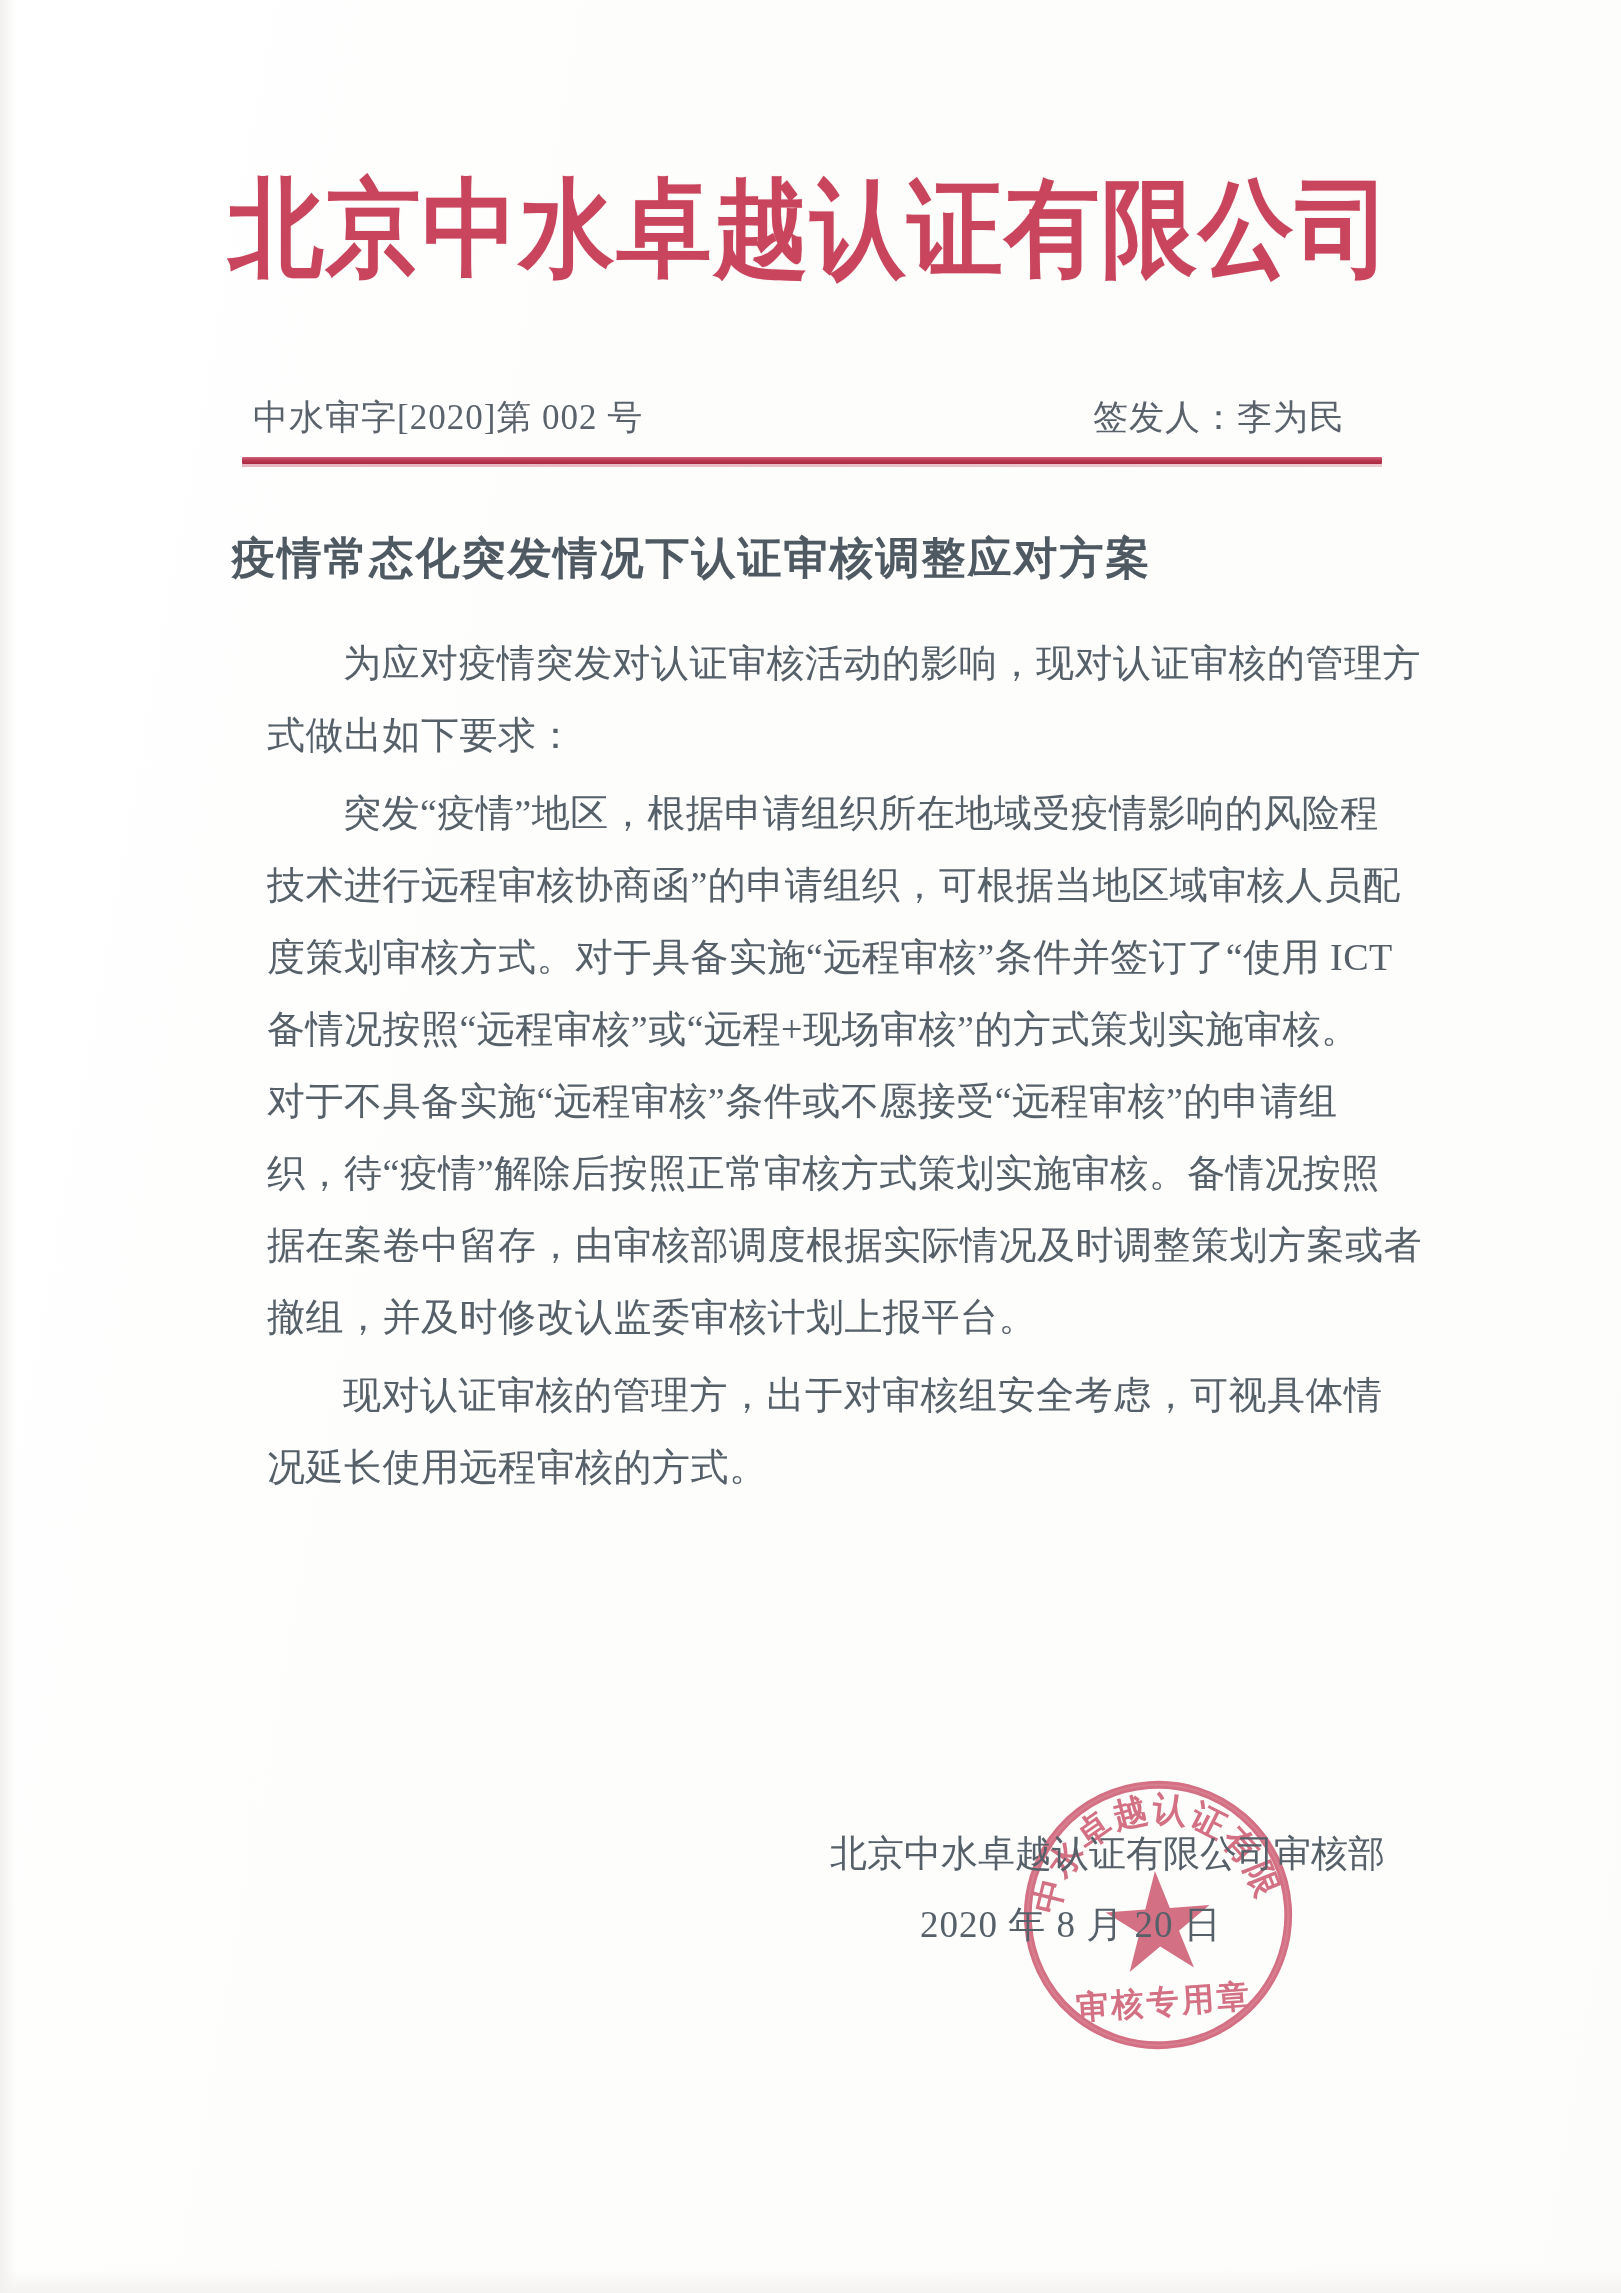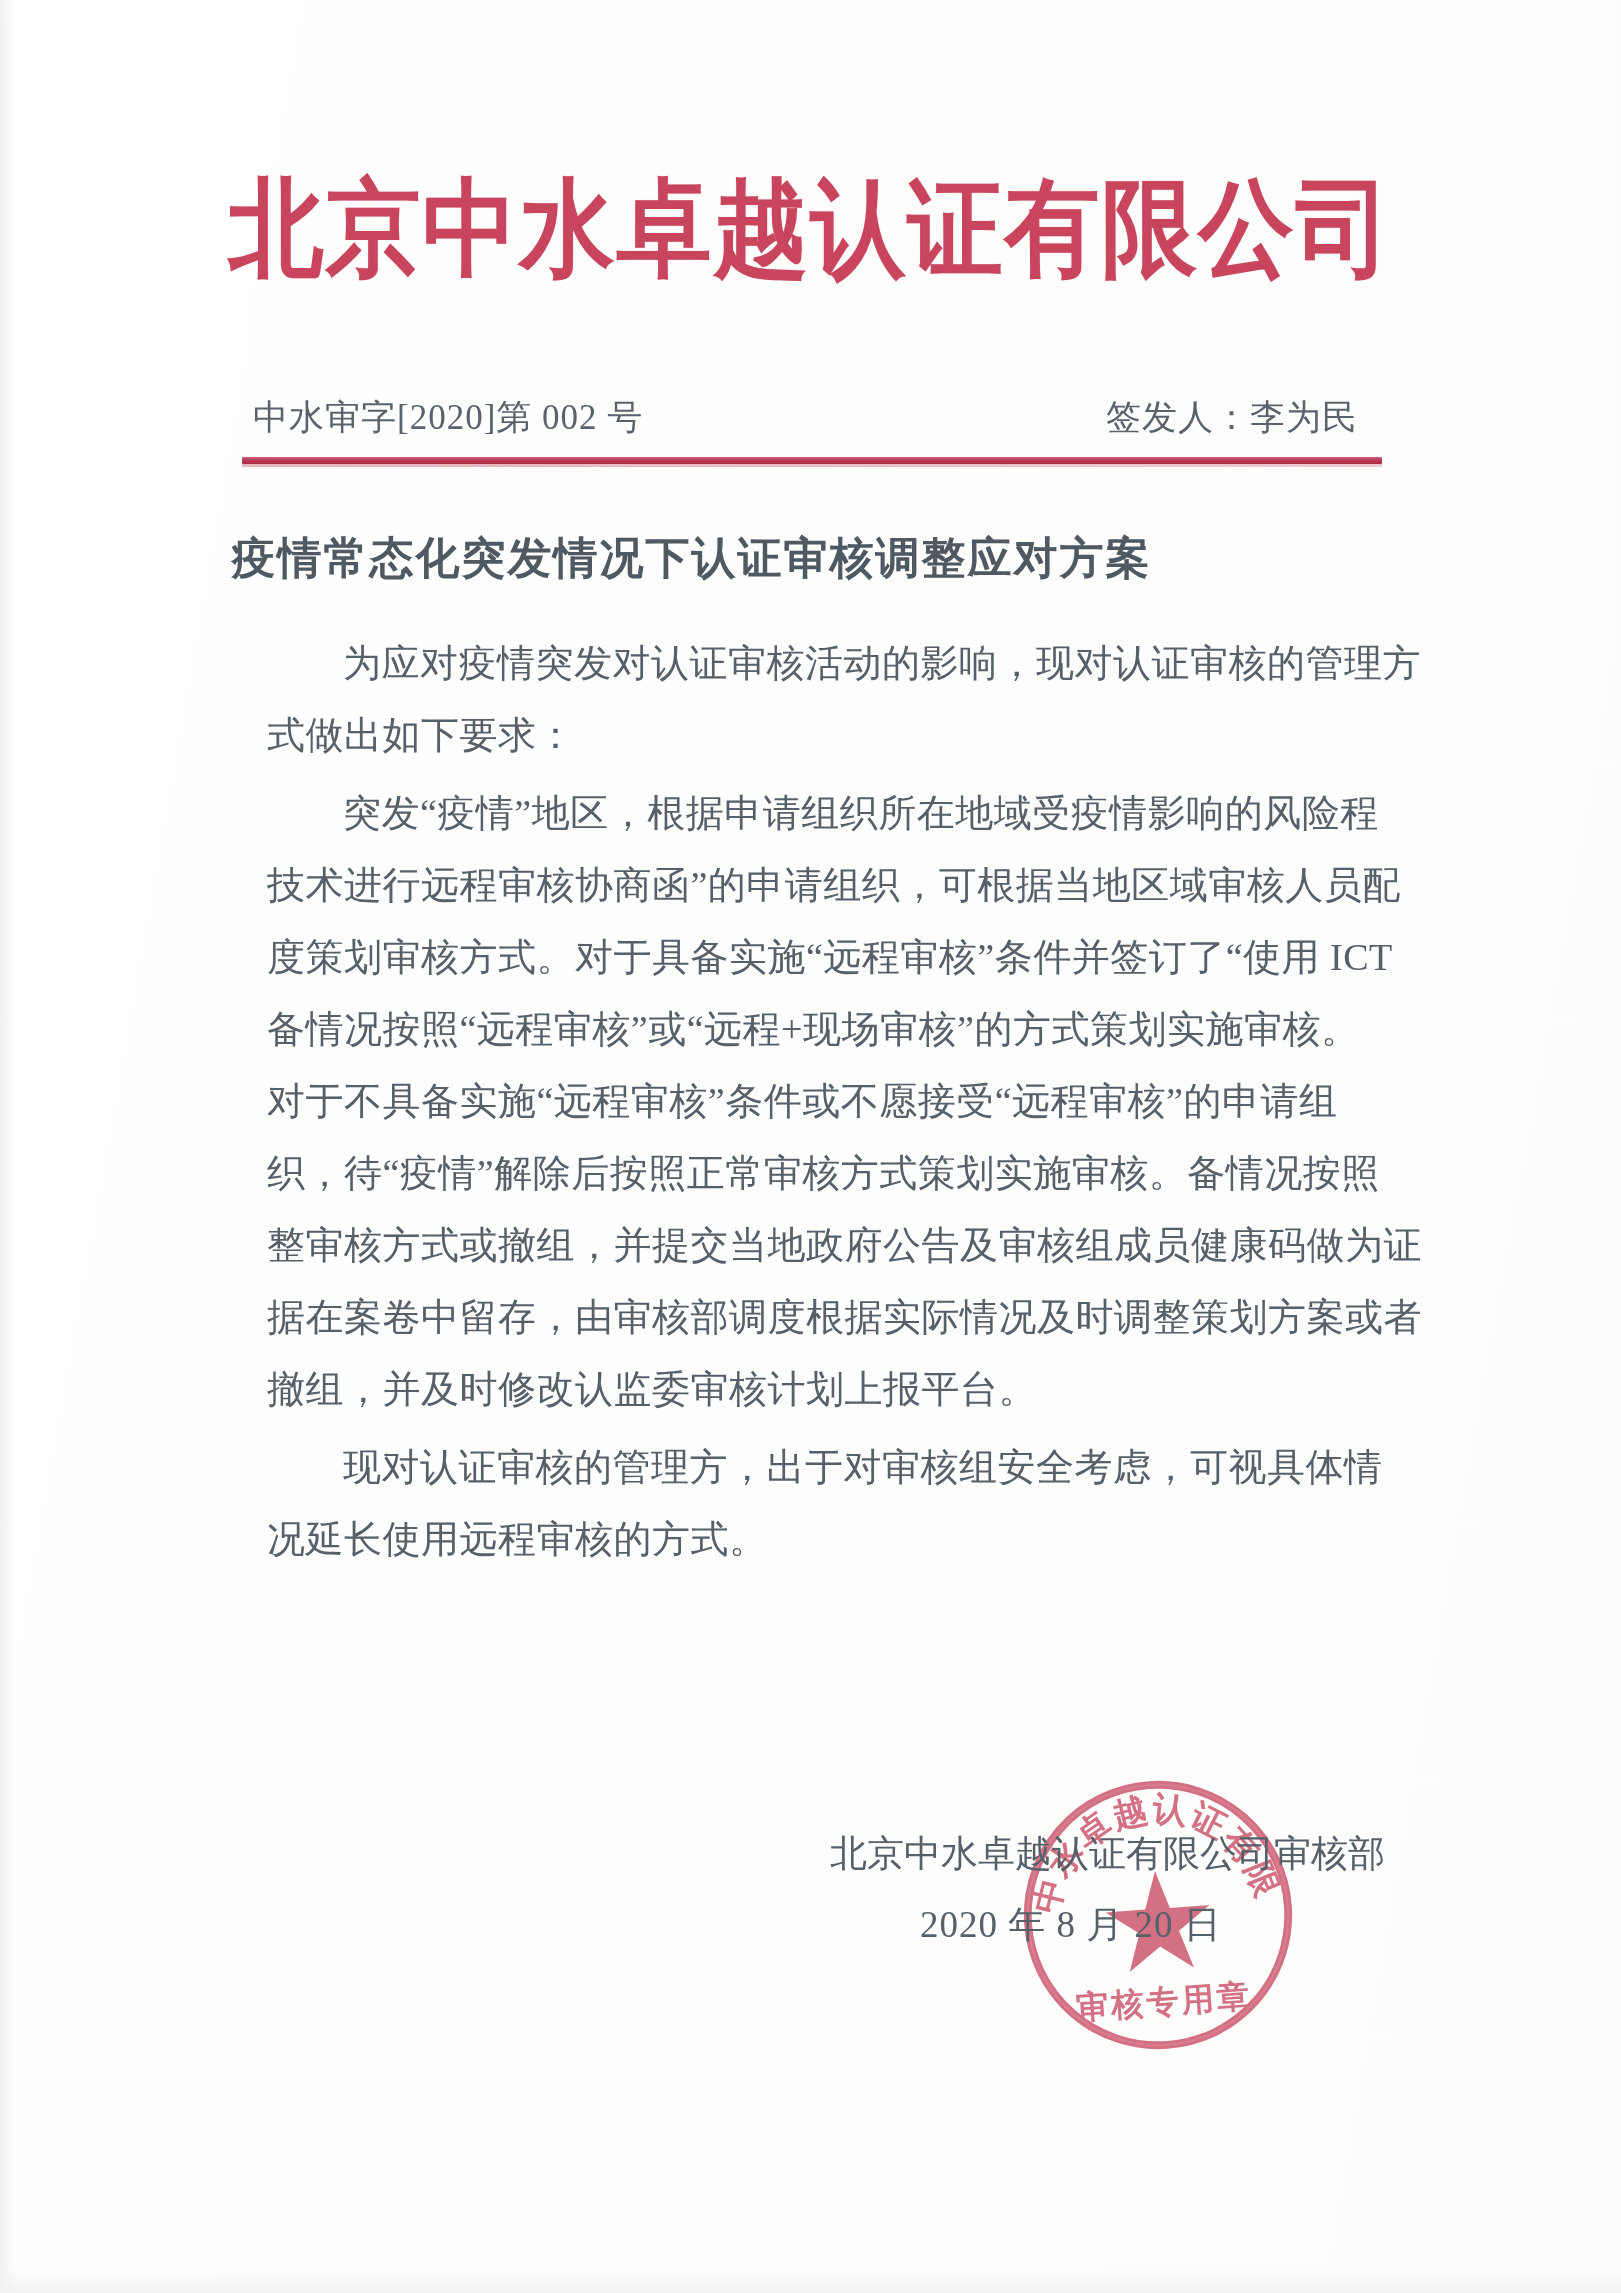--- a/index.html
+++ b/index.html
@@ -68,21 +68,21 @@
     top: 394px;
     width: 1127px;
     display: flex;
     justify-content: space-between;
     align-items: flex-end;
     font-size: 35px;
     letter-spacing: 1px;
     color: #5a636c;
   }
   .docnum { white-space: nowrap; }
-  .issuer { white-space: nowrap; margin-right: 22px; }
+  .issuer { white-space: nowrap; margin-right: 35px; }
 
   
   .red-rule {
     position: absolute;
     left: 242px;
     top: 457px;
     width: 1140px;
     height: 6.9px;
     background: linear-gradient(to bottom, #d4627c 0%, #b93a54 45%, #a8293f 100%);
     border-radius: 1px;
@@ -187,21 +187,20 @@
       <span class="line">式做出如下要求：</span>
     </div>
 
     <div class="para">
       <span class="line indent">突发“疫情”地区，根据申请组织所在地域受疫情影响的风险程</span>
       <span class="line">技术进行远程审核协商函”的申请组织，可根据当地区域审核人员配</span>
       <span class="line">度策划审核方式。对于具备实施“远程审核”条件并签订了“使用 ICT</span>
       <span class="line">备情况按照“远程审核”或“远程+现场审核”的方式策划实施审核。</span>
       <span class="line">对于不具备实施“远程审核”条件或不愿接受“远程审核”的申请组</span>
       <span class="line">织，待“疫情”解除后按照正常审核方式策划实施审核。备情况按照</span>
-      <span class="line">整审核方式或撤组，并提交当地政府公告及审核组成员健康码做为证</span>
       <span class="line">据在案卷中留存，由审核部调度根据实际情况及时调整策划方案或者</span>
       <span class="line">撤组，并及时修改认监委审核计划上报平台。</span>
     </div>
 
     <div class="para">
       <span class="line indent">现对认证审核的管理方，出于对审核组安全考虑，可视具体情</span>
       <span class="line">况延长使用远程审核的方式。</span>
     </div>
 
   </div>

